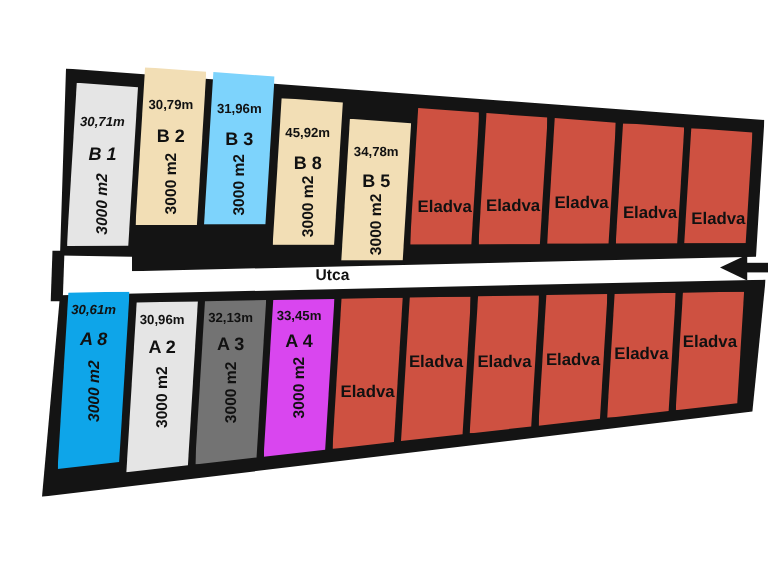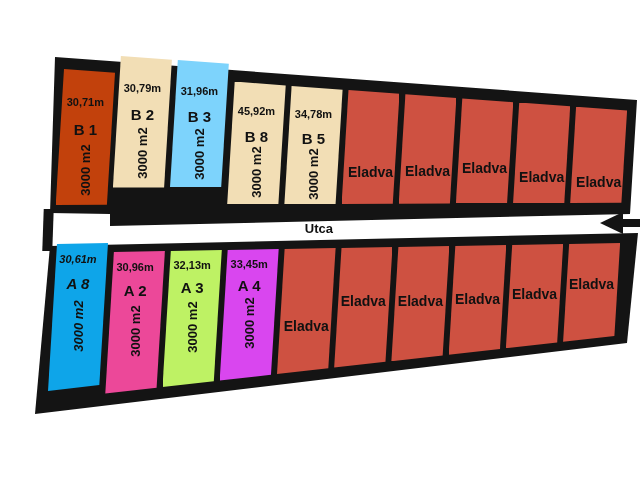--- a/index.html
+++ b/index.html
@@ -13,57 +13,57 @@
   .plot{position:absolute;}
   .plot>div{position:absolute;left:0;width:100%;text-align:center;
             color:var(--text,#111);white-space:nowrap;}
   .meas{font-size:11px;font-weight:700;transform:translateY(-50%);}
   .plabel{font-size:15px;font-weight:700;transform:translateY(-50%);}
   .m2{left:50% !important;width:auto !important;font-size:13px;font-weight:700;
       transform:translate(-50%,-50%) rotate(-90deg);}
   .row-top .meas{top:24%;} .row-top .plabel{top:44%;} .row-top .m2{top:74%;}
   .row-bottom .meas{top:11%;} .row-bottom .plabel{top:27%;} .row-bottom .m2{top:56%;}
   .sold-label{font-size:14px;font-weight:700;transform:translateY(-50%);}
-  .street-name{position:absolute;left:263px;top:221px;width:70px;text-align:right;
+  .street-name{position:absolute;left:263px;top:221px;width:70px;text-align:left;
                font-size:13px;font-weight:700;color:var(--text,#111);}
   .arrow-head{position:absolute;left:600px;top:212px;width:23px;height:22px;
               background:var(--outline,#141414);clip-path:polygon(0 50%,100% 0,100% 100%);}
   .arrow-shaft{position:absolute;left:620px;top:219px;width:20px;height:8px;
                background:var(--outline,#141414);}
 </style>
 </head>
 <body>
 
 <div class="canvas" style="--outline: #141414; --bg: #FFFFFF; --text: #111111;">
   <div class="layer block-top"></div>
   <div class="layer block-bottom"></div>
   <div class="bridge"></div>
 
   <div id="plots-top">
-      <div class="plot row-top" style="left: 55.7px; top: 69px; width: 59.3px; height: 136px; background: #c2410c; clip-path: polygon(8.3px 0px, 59.3px 3.8px, 51.2px 135.8px, 0px 136px);">
+      <div class="plot row-top" style="left: 55.7px; top: 69px; width: 59.3px; height: 136px; background: #e5e5e5; clip-path: polygon(8.3px 0px, 59.3px 3.8px, 51.2px 135.8px, 0px 136px); font-style: italic;">
         <div class="meas">30,71m</div>
         <div class="plabel">B 1</div>
         <div class="m2">3000 m2</div>
       </div>
       <div class="plot row-top" style="left: 112.9px; top: 56px; width: 59px; height: 131.6px; background: rgb(242, 222, 181); clip-path: polygon(8px 0px, 59px 3.8px, 51.2px 131.4px, 0px 131.6px);">
         <div class="meas">30,79m</div>
         <div class="plabel">B 2</div>
         <div class="m2">3000 m2</div>
       </div>
       <div class="plot row-top" style="left: 170px; top: 60px; width: 58.8px; height: 127.2px; background: #7dd3fc; clip-path: polygon(7.8px 0px, 58.8px 3.8px, 51.2px 127px, 0px 127.2px);">
         <div class="meas">31,96m</div>
         <div class="plabel">B 3</div>
         <div class="m2">3000 m2</div>
       </div>
       <div class="plot row-top" style="left: 227.2px; top: 81.6px; width: 58.5px; height: 122.7px; background: rgb(242, 222, 181); clip-path: polygon(7.5px 0px, 58.5px 3.8px, 51.2px 122.5px, 0px 122.7px);">
         <div class="meas">45,92m</div>
         <div class="plabel">B 8</div>
         <div class="m2">3000 m2</div>
       </div>
-      <div class="plot row-top" style="left: 284.4px; top: 86px; width: 58.2px; height: 118.3px; background: rgb(242, 222, 181); clip-path: polygon(7.2px 0px, 58.2px 3.8px, 51.2px 118.1px, 0px 118.3px);">
+      <div class="plot row-top" style="left: 284.4px; top: 99px; width: 58.2px; height: 118.3px; background: rgb(242, 222, 181); clip-path: polygon(7.2px 0px, 58.2px 3.8px, 51.2px 118.1px, 0px 118.3px);">
         <div class="meas">34,78m</div>
         <div class="plabel">B 5</div>
         <div class="m2">3000 m2</div>
       </div>
       <div class="plot row-top" style="left: 341.6px; top: 90px; width: 57.9px; height: 113.9px; background: rgb(206, 81, 65); clip-path: polygon(6.9px 0px, 57.9px 3.8px, 51.2px 113.7px, 0px 113.9px);">
         <div class="sold-label" style="top:72%">Eladva</div>
       </div>
       <div class="plot row-top" style="left: 398.7px; top: 94.2px; width: 57.7px; height: 109.5px; background: rgb(206, 81, 65); clip-path: polygon(6.7px 0px, 57.7px 3.8px, 51.2px 109.3px, 0px 109.5px);">
         <div class="sold-label" style="top:70%">Eladva</div>
       </div>
@@ -76,26 +76,26 @@
       <div class="plot row-top" style="left: 570.2px; top: 106.7px; width: 56.9px; height: 96.2px; background: rgb(206, 81, 65); clip-path: polygon(5.9px 0px, 56.9px 3.8px, 51.2px 96px, 0px 96.2px);">
         <div class="sold-label" style="top:78%">Eladva</div>
       </div>
     </div>
   <div id="plots-bottom">
       <div class="plot row-bottom" style="left: 48px; top: 243px; width: 60px; height: 147.9px; background: #0ea5e9; clip-path: polygon(9px 0.9px, 60px 0px, 51.3px 142.1px, 0px 147.9px); font-style: italic;">
         <div class="meas">30,61m</div>
         <div class="plabel">A 8</div>
         <div class="m2">3000 m2</div>
       </div>
-      <div class="plot row-bottom" style="left: 105.3px; top: 251.1px; width: 59.6px; height: 142.5px; background: #ec4899; clip-path: polygon(8.6px 0.9px, 59.6px 0px, 51.3px 136.7px, 0px 142.5px);">
+      <div class="plot row-bottom" style="left: 105.3px; top: 251.1px; width: 59.6px; height: 142.5px; background: #e5e5e5; clip-path: polygon(8.6px 0.9px, 59.6px 0px, 51.3px 136.7px, 0px 142.5px);">
         <div class="meas">30,96m</div>
         <div class="plabel">A 2</div>
         <div class="m2">3000 m2</div>
       </div>
-      <div class="plot row-bottom" style="left: 162.5px; top: 250.1px; width: 59.3px; height: 137px; background: #bef264; clip-path: polygon(8.3px 0.9px, 59.3px 0px, 51.3px 131.2px, 0px 137px);">
+      <div class="plot row-bottom" style="left: 162.5px; top: 250.1px; width: 59.3px; height: 137px; background: #737373; clip-path: polygon(8.3px 0.9px, 59.3px 0px, 51.3px 131.2px, 0px 137px);">
         <div class="meas">32,13m</div>
         <div class="plabel">A 3</div>
         <div class="m2">3000 m2</div>
       </div>
       <div class="plot row-bottom" style="left: 219.7px; top: 249.1px; width: 59px; height: 131.5px; background: #d946ef; clip-path: polygon(8px 0.9px, 59px 0px, 51.3px 125.7px, 0px 131.5px);">
         <div class="meas">33,45m</div>
         <div class="plabel">A 4</div>
         <div class="m2">3000 m2</div>
       </div>
       <div class="plot row-bottom" style="left: 277px; top: 248px; width: 58.6px; height: 126.1px; background: rgb(206, 81, 65); clip-path: polygon(7.6px 0.9px, 58.6px 0px, 51.3px 120.3px, 0px 126.1px);">

